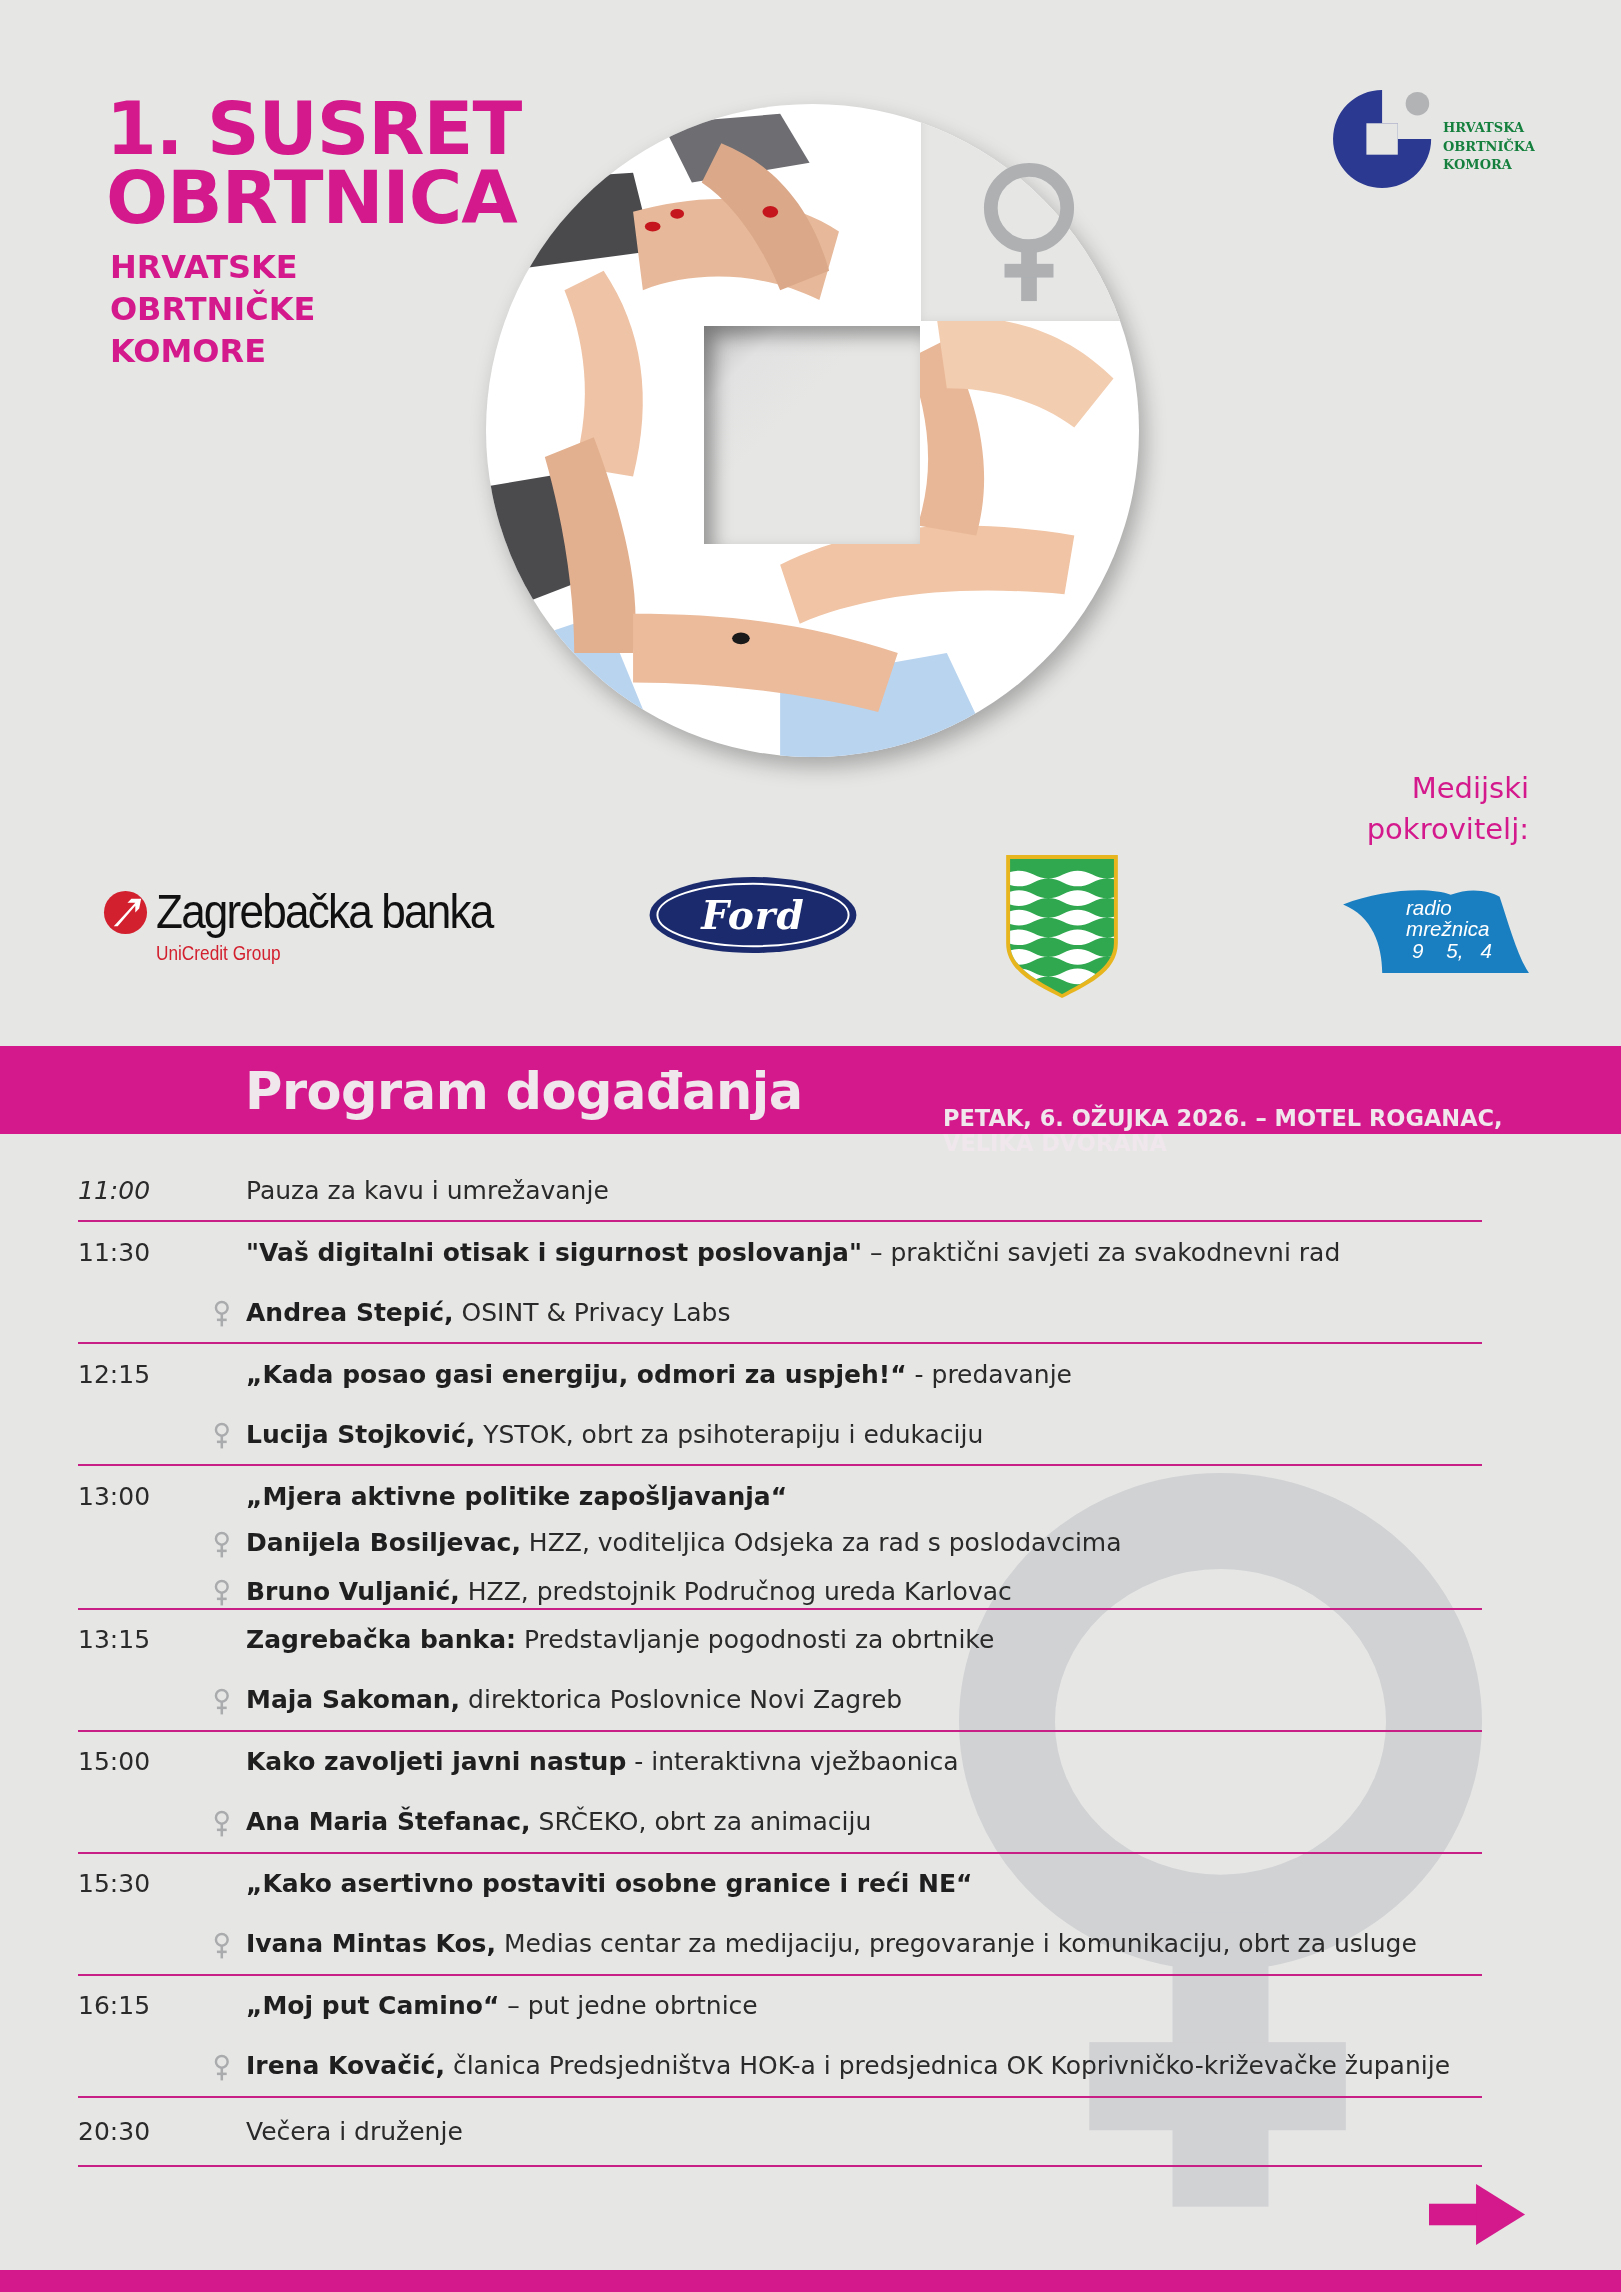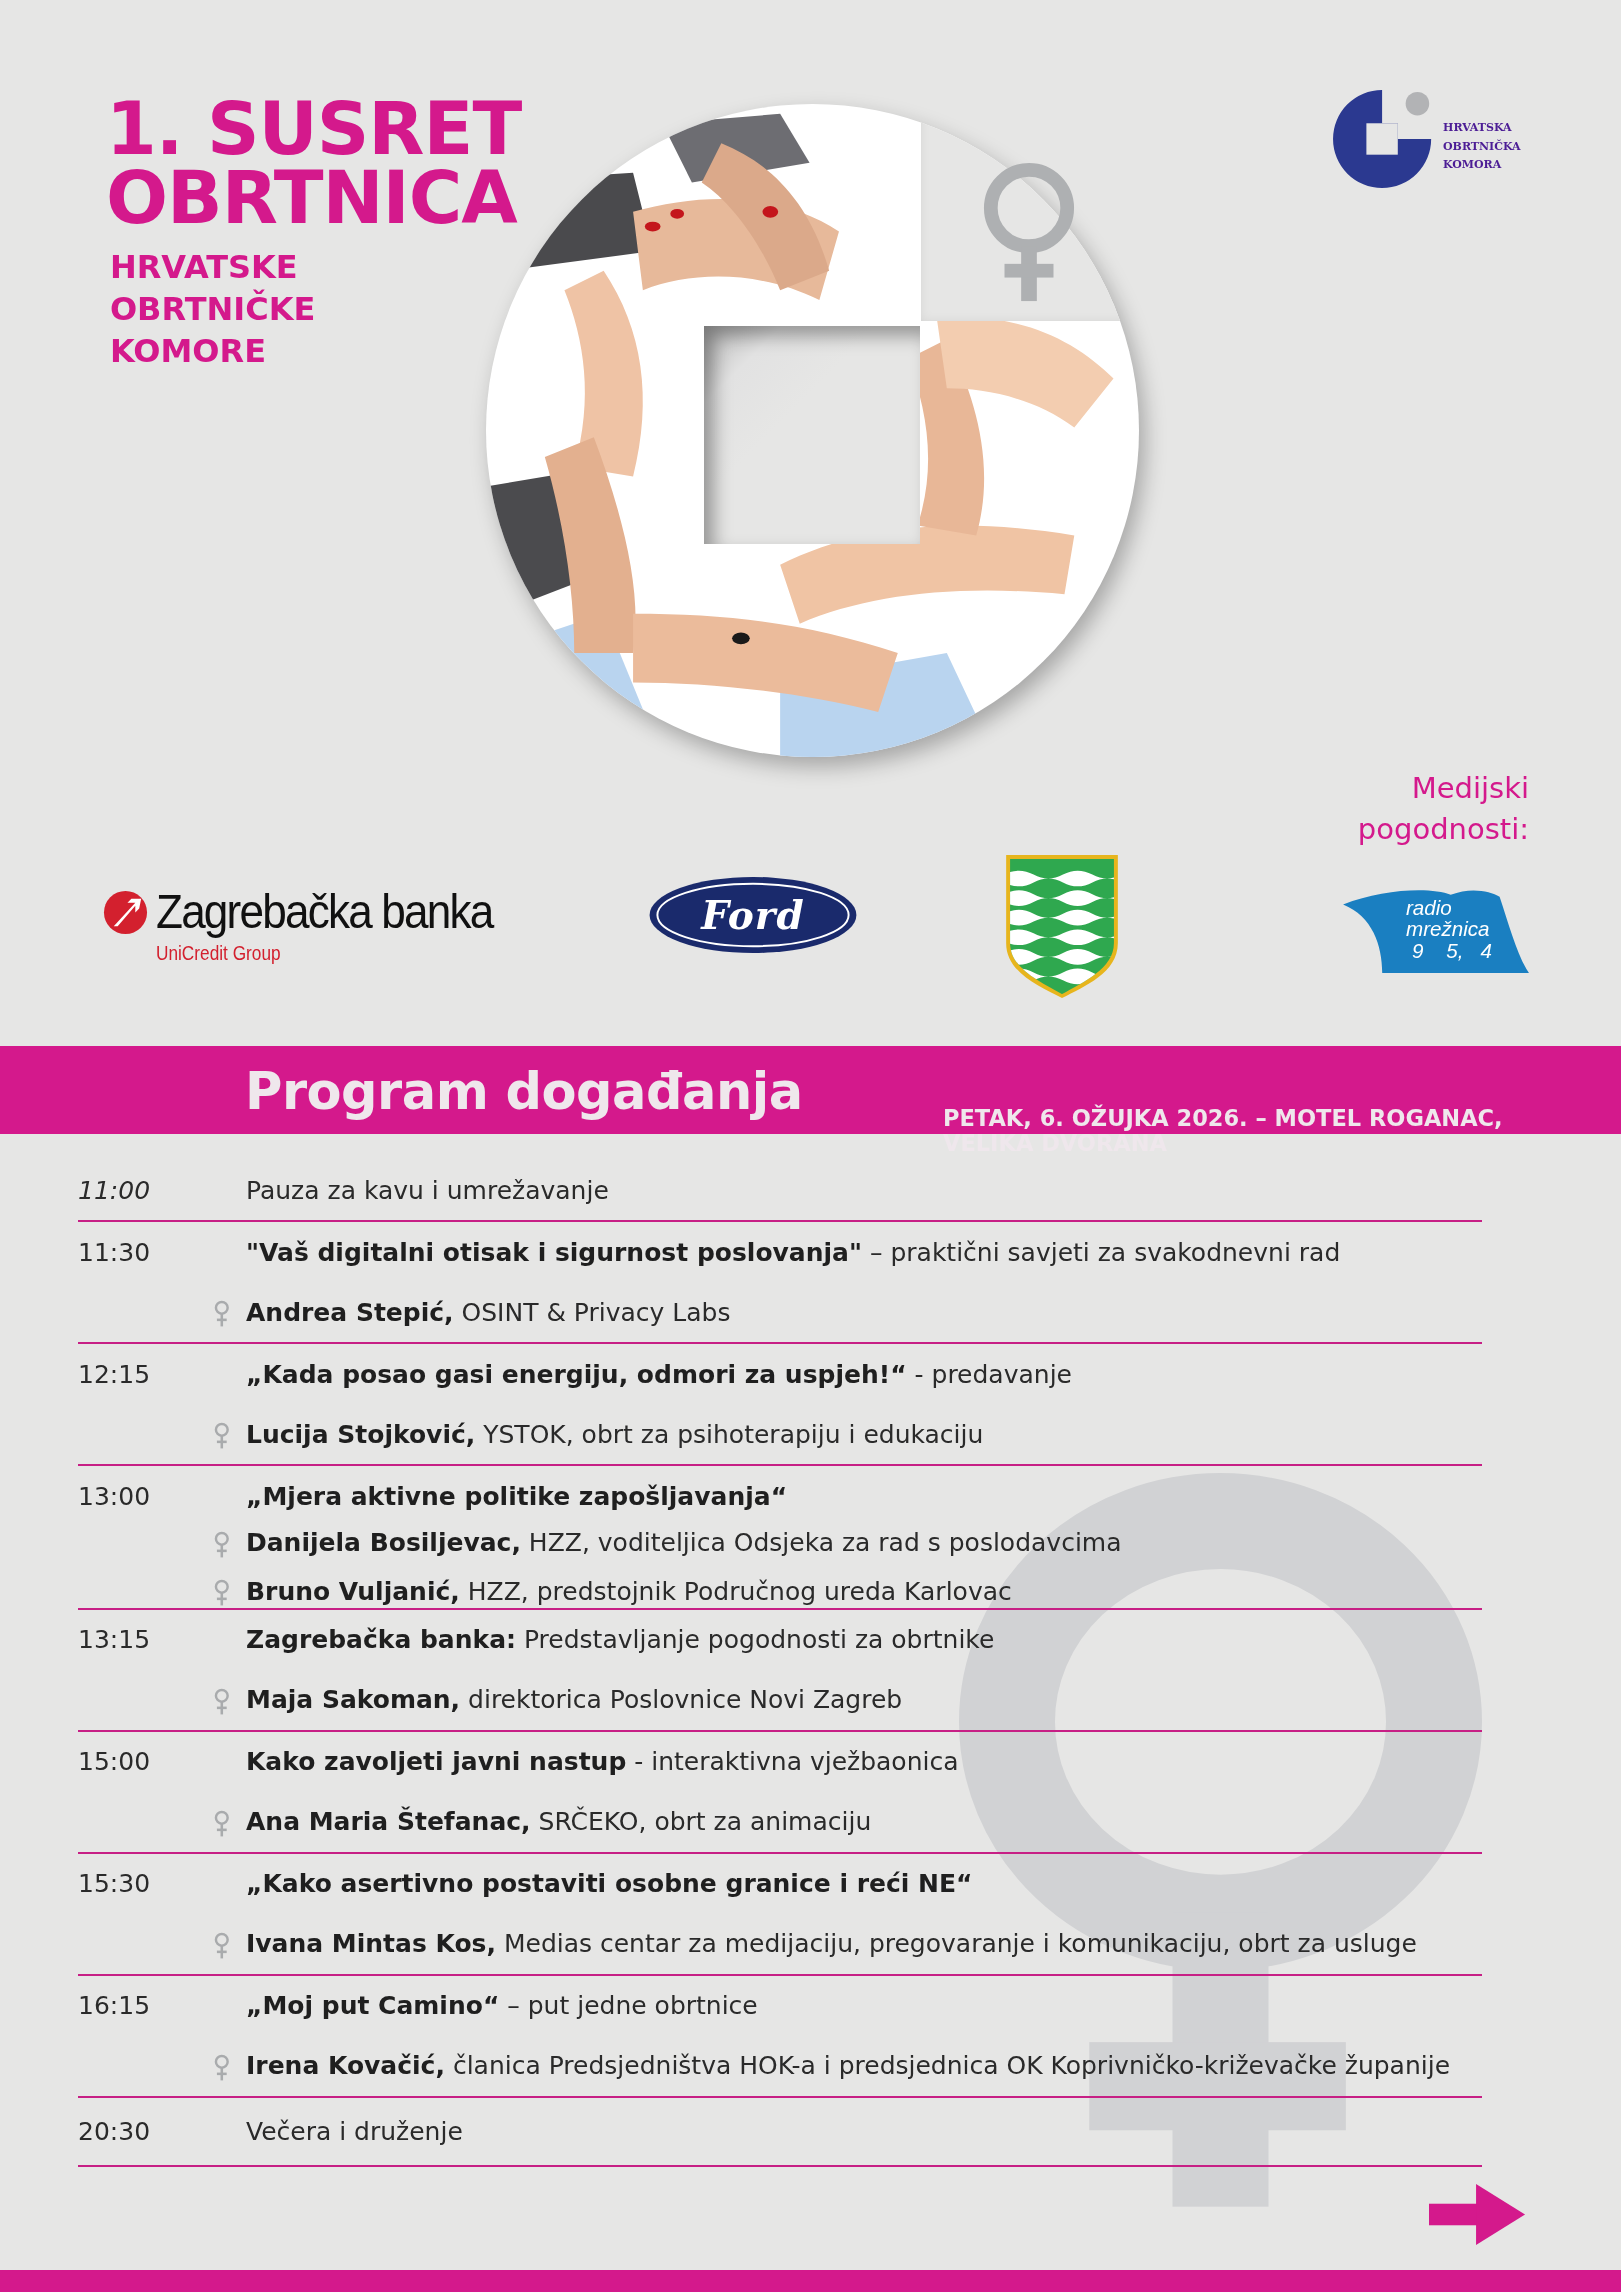--- a/index.html
+++ b/index.html
@@ -53,21 +53,21 @@
     background: linear-gradient(135deg, #b9b9b9 0%, #e2e2e2 18%, #e6e6e5 40%);
     box-shadow: inset 9.8px 9.8px 17.6px rgba(0,0,0,0.35);
   }
   .venus-small { position: absolute; left: 980px; top: 162px; width: 98px; height: 142px; }
 
   
   .hok-logo { position: absolute; left: 1333px; top: 86px; width: 235px; height: 104px; }
   .hok-text {
     position: absolute; left: 110px; top: 33px;
     font-family: "DejaVu Serif", "Liberation Serif", serif;
-    font-weight: bold; font-size: 11px; line-height: 18.6px; color: #4c1d95;
+    font-weight: bold; font-size: 13px; line-height: 18.6px; color: #15803d;
   }
 
   
   .media-label {
     position: absolute; left: 1333px; top: 768px; width: 196px;
     text-align: right; color: #d4198c; font-size: 29px; line-height: 41px;
   }
   .zaba { position: absolute; left: 102px; top: 887px; }
   .zaba-name {
     position: absolute; left: 54px; top: -3.9px; font-size: 49px; font-weight: normal;
@@ -185,21 +185,21 @@
   </svg>
   <div class="hok-text">
     <div>HRVATSKA</div>
     <div>OBRTNIČKA</div>
     <div>KOMORA</div>
   </div>
 </div>
 
 <div class="media-label">
   <div>Medijski</div>
-  <div>pogodnosti:</div>
+  <div>pokrovitelj:</div>
 </div>
 
 <div class="zaba">
   <svg width="47" height="47" viewBox="0 0 48 48" style="position:absolute;left:0;top:2px">
     <circle cx="24" cy="24" r="22" fill="#d3202e"></circle>
     <path d="M12 38 L34 14 L26 14 L30 10 L40 10 L38 20 L34 24 L34 17 L16 38 Z" fill="#fff"></path>
   </svg>
   <div class="zaba-name">Zagrebačka banka</div>
   <div class="zaba-sub">UniCredit Group</div>
 </div>

